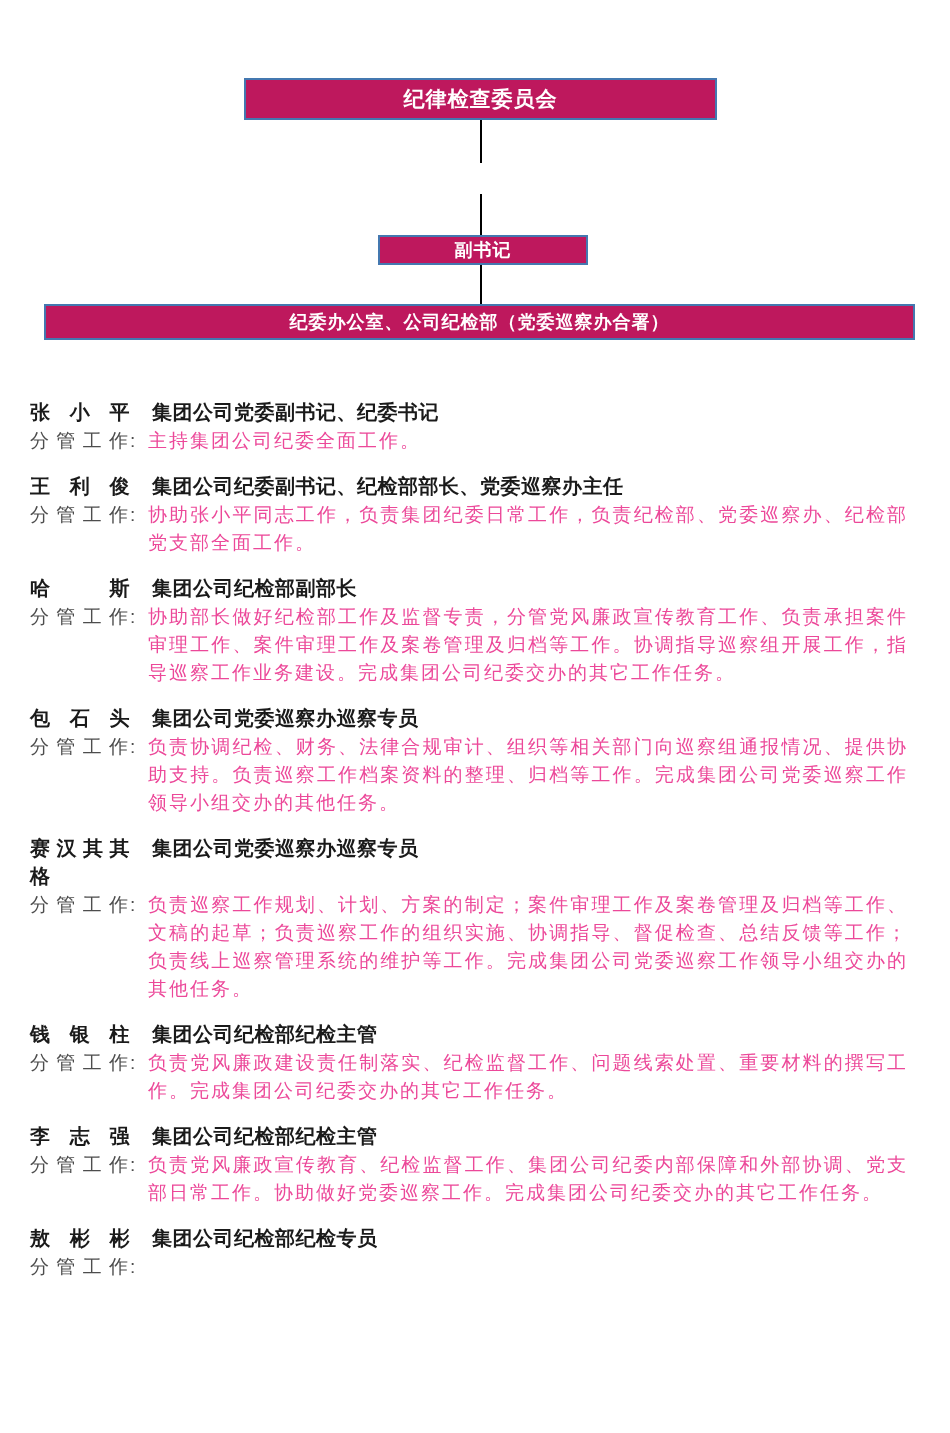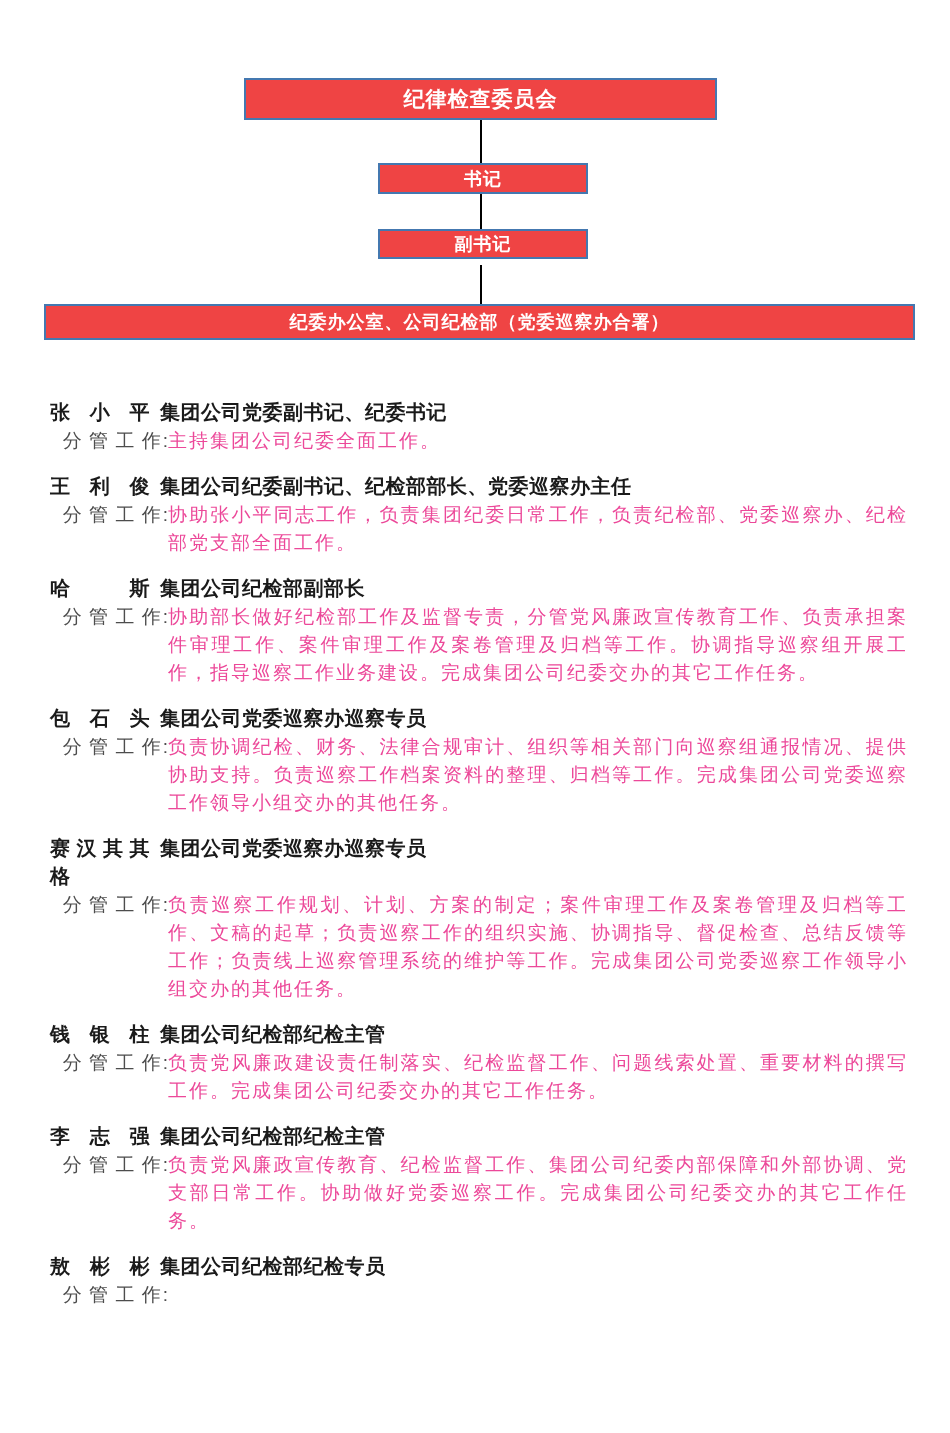--- a/index.html
+++ b/index.html
@@ -17,48 +17,48 @@
 
   
   .orgchart {
     position: relative;
     width: 950px;
     height: 344px;
   }
   .org-box {
     position: absolute;
     box-sizing: border-box;
-    background: #ef4444;
+    background: #be185d;
     border: 2px solid #4478B0;
     color: #ffffff;
     font-weight: bold;
     display: flex;
     align-items: center;
     justify-content: center;
     letter-spacing: 1px;
   }
   .box-committee { left: 244px; top: 78px;  width: 473px; height: 42px; font-size: 21px; }
   .box-secretary { left: 378px; top: 163px; width: 210px; height: 31px; font-size: 18px; }
-  .box-deputy    { left: 378px; top: 229px; width: 210px; height: 30px; font-size: 18px; }
+  .box-deputy    { left: 378px; top: 235px; width: 210px; height: 30px; font-size: 18px; }
   .box-office    { left: 44px;  top: 304px; width: 871px; height: 36px; font-size: 18px; }
 
   .connector {
     position: absolute;
     left: 480px;
     width: 2px;
     background: #000000;
   }
   .conn-1 { top: 120px; height: 43px; }
   .conn-2 { top: 194px; height: 41px; }
   .conn-3 { top: 265px; height: 39px; }
 
   
   .people-list {
     margin-top: 54px;
-    padding: 0 42px 0 50px;
+    padding: 0 42px 0 30px;
   }
   .person {
     margin-bottom: 17px;
   }
   .person-header {
     display: flex;
     align-items: baseline;
     font-weight: bold;
     color: #1a1a1a;
     font-size: 20px;
@@ -66,36 +66,35 @@
     letter-spacing: 0.5px;
   }
   .pname {
     flex: none;
     width: 100px;
     text-align: justify;
     text-align-last: justify;
     -moz-text-align-last: justify;
   }
   .ptitle {
-    margin-left: 10px;
+    margin-left: 22px;
     font-family: Liberation Serif, serif;
   }
   .person-duty {
     display: flex;
     margin-top: 1px;
     font-size: 19px;
     line-height: 28px;
   }
   .dlabel-wrap {
     flex: none;
     width: 118px;
     display: flex;
     color: #4d4d4d;
     letter-spacing: 0;
-    justify-content: flex-end;
   }
   .dlabel {
     display: inline-block;
     width: 98px;
     text-align: justify;
     text-align-last: justify;
     -moz-text-align-last: justify;
   }
   .dcolon {
     display: inline-block;
@@ -107,21 +106,20 @@
     text-align: justify;
     letter-spacing: 2px;
   }
 </style>
 </head>
 <body>
 
 <div class="orgchart">
   <div class="org-box box-committee">纪律检查委员会</div>
   <div class="connector conn-1"></div>
-  <div class="org-box box-secretary">书记</div>
   <div class="connector conn-2"></div>
   <div class="org-box box-deputy">副书记</div>
   <div class="connector conn-3"></div>
   <div class="org-box box-office">纪委办公室、公司纪检部（党委巡察办合署）</div>
 </div>
 
 <div class="people-list">
 
   <div class="person">
     <div class="person-header">

